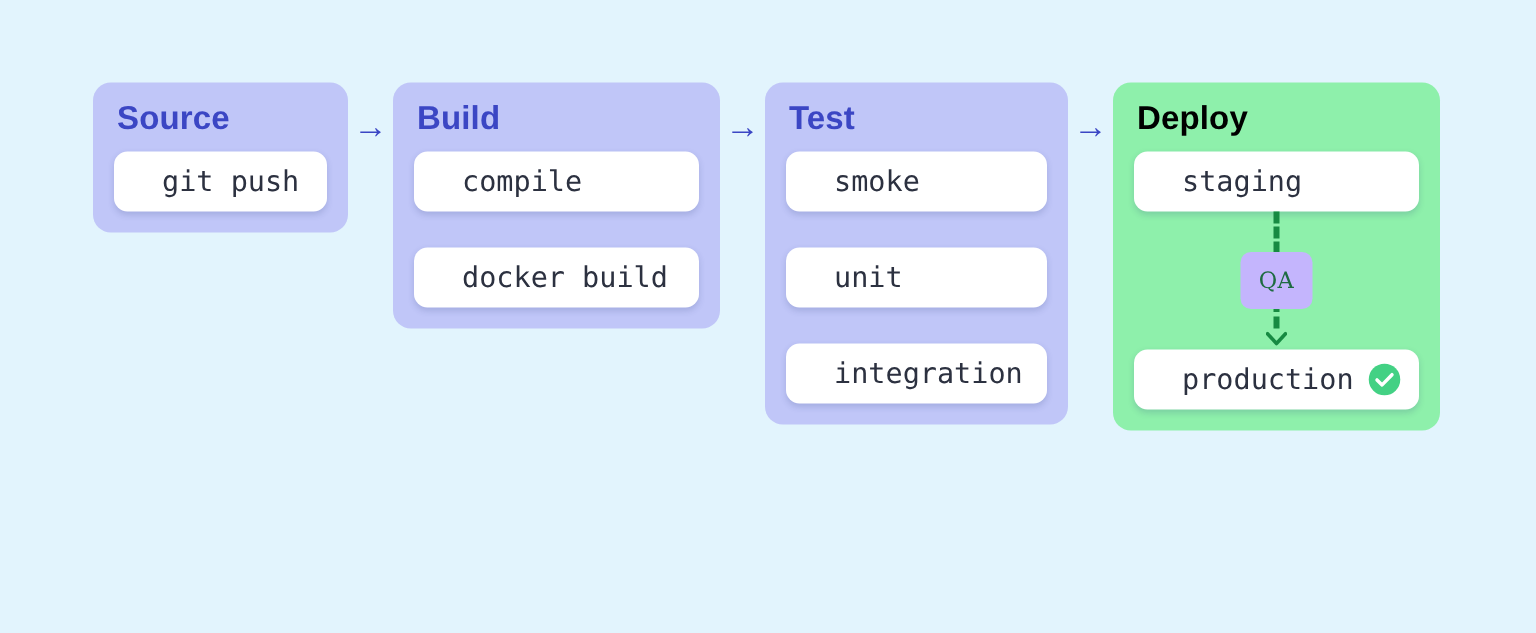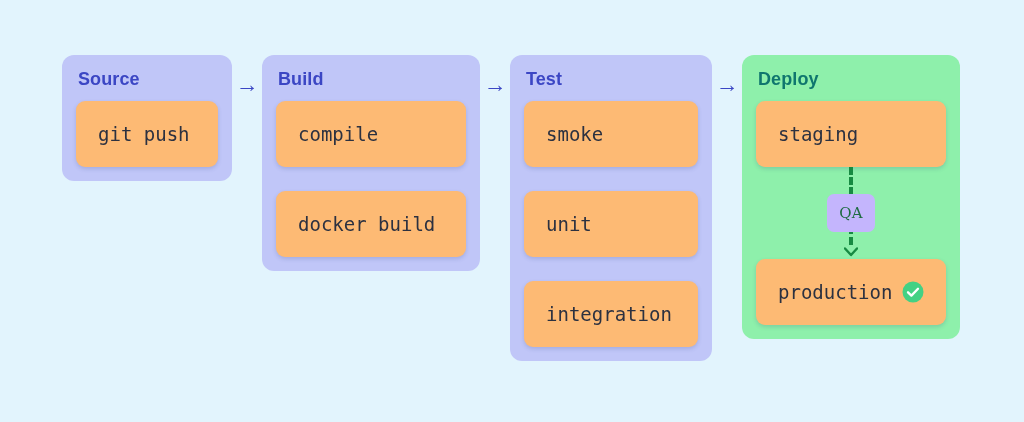--- a/index.html
+++ b/index.html
@@ -32,38 +32,38 @@
     align-items: stretch;
   }
   .stage.indigo {
     background: #c0c6f8;
   }
   .stage.green {
     background: #8ef0ab;
   }
 
   .stage-title {
-    font-size: 18px;
+    font-size: 22px;
     font-weight: bold;
     line-height: 20px;
     margin: 2px 0 12px 2px;
     letter-spacing: 0.1px;
     white-space: nowrap;
   }
   .stage.indigo .stage-title { color: #3b46c4; }
-  .stage.green  .stage-title { color: #0f766e; }
+  .stage.green  .stage-title { color: #000000; }
 
   .card {
-    background: #fdba74;
+    background: #ffffff;
     border-radius: 9px;
     box-shadow: 0 2px 4px rgba(40, 60, 120, 0.18);
-    height: 66px;
+    height: 40px;
     display: flex;
     align-items: center;
-    padding: 0 22px;
+    padding: 0 32px;
     box-sizing: border-box;
     font-family: "DejaVu Sans Mono", "Liberation Mono", monospace;
     font-size: 19px;
     color: #2c3140;
     white-space: nowrap;
   }
   .card + .card { margin-top: 24px; }
 
   .card-label { flex: 1 1 auto; }
 

